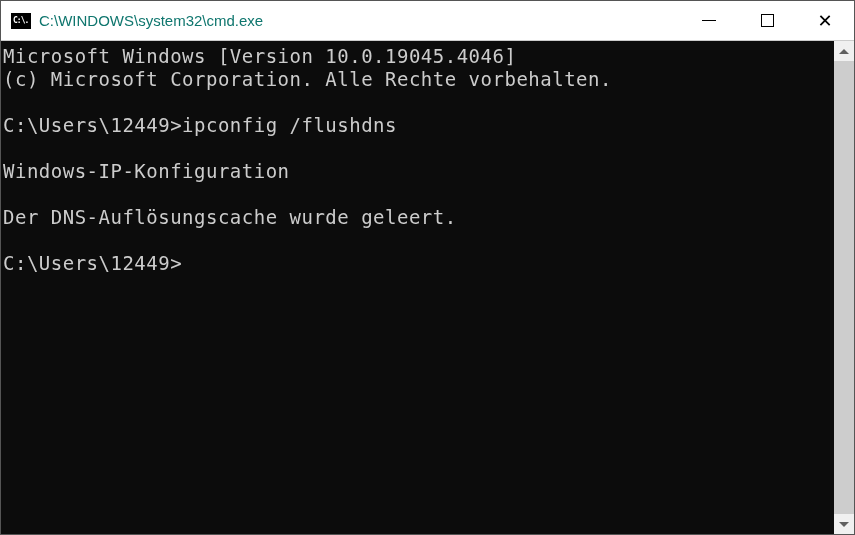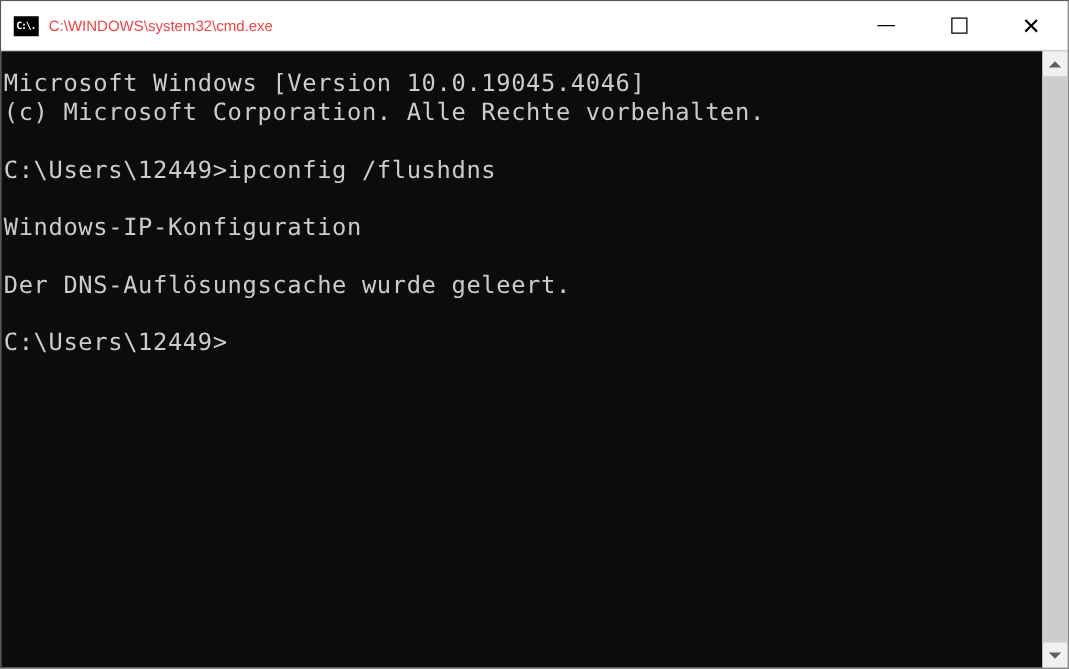--- a/index.html
+++ b/index.html
@@ -41,22 +41,22 @@
       padding-left: 2px;
     }
     .titlebar-icon-text {
       color: #fff;
       font-size: 8px;
       font-family: monospace;
       font-weight: bold;
       letter-spacing: -1px;
     }
     .titlebar-title {
-      font-size: 12px;
-      color: #ef4444;
+      font-size: 15px;
+      color: #0f766e;
       flex: 1;
     }
     .titlebar-buttons {
       display: flex;
       height: 100%;
     }
     .titlebar-button {
       width: 58px;
       height: 100%;
       display: flex;
@@ -79,21 +79,21 @@
       font-weight: 300;
       line-height: 1;
     }
     .terminal-area {
       flex: 1;
       display: flex;
       background: #0c0c0c;
     }
     .terminal-content {
       flex: 1;
-      padding: 15px 2px;
+      padding: 4px 2px;
       font-family: 'NSimSun', 'SimSun', 'Consolas', monospace;
       font-size: 19px;
       line-height: 23px;
       color: #cccccc;
       white-space: pre;
       overflow: hidden;
       letter-spacing: 0.5px;
     }
     .scrollbar {
       width: 20px;

